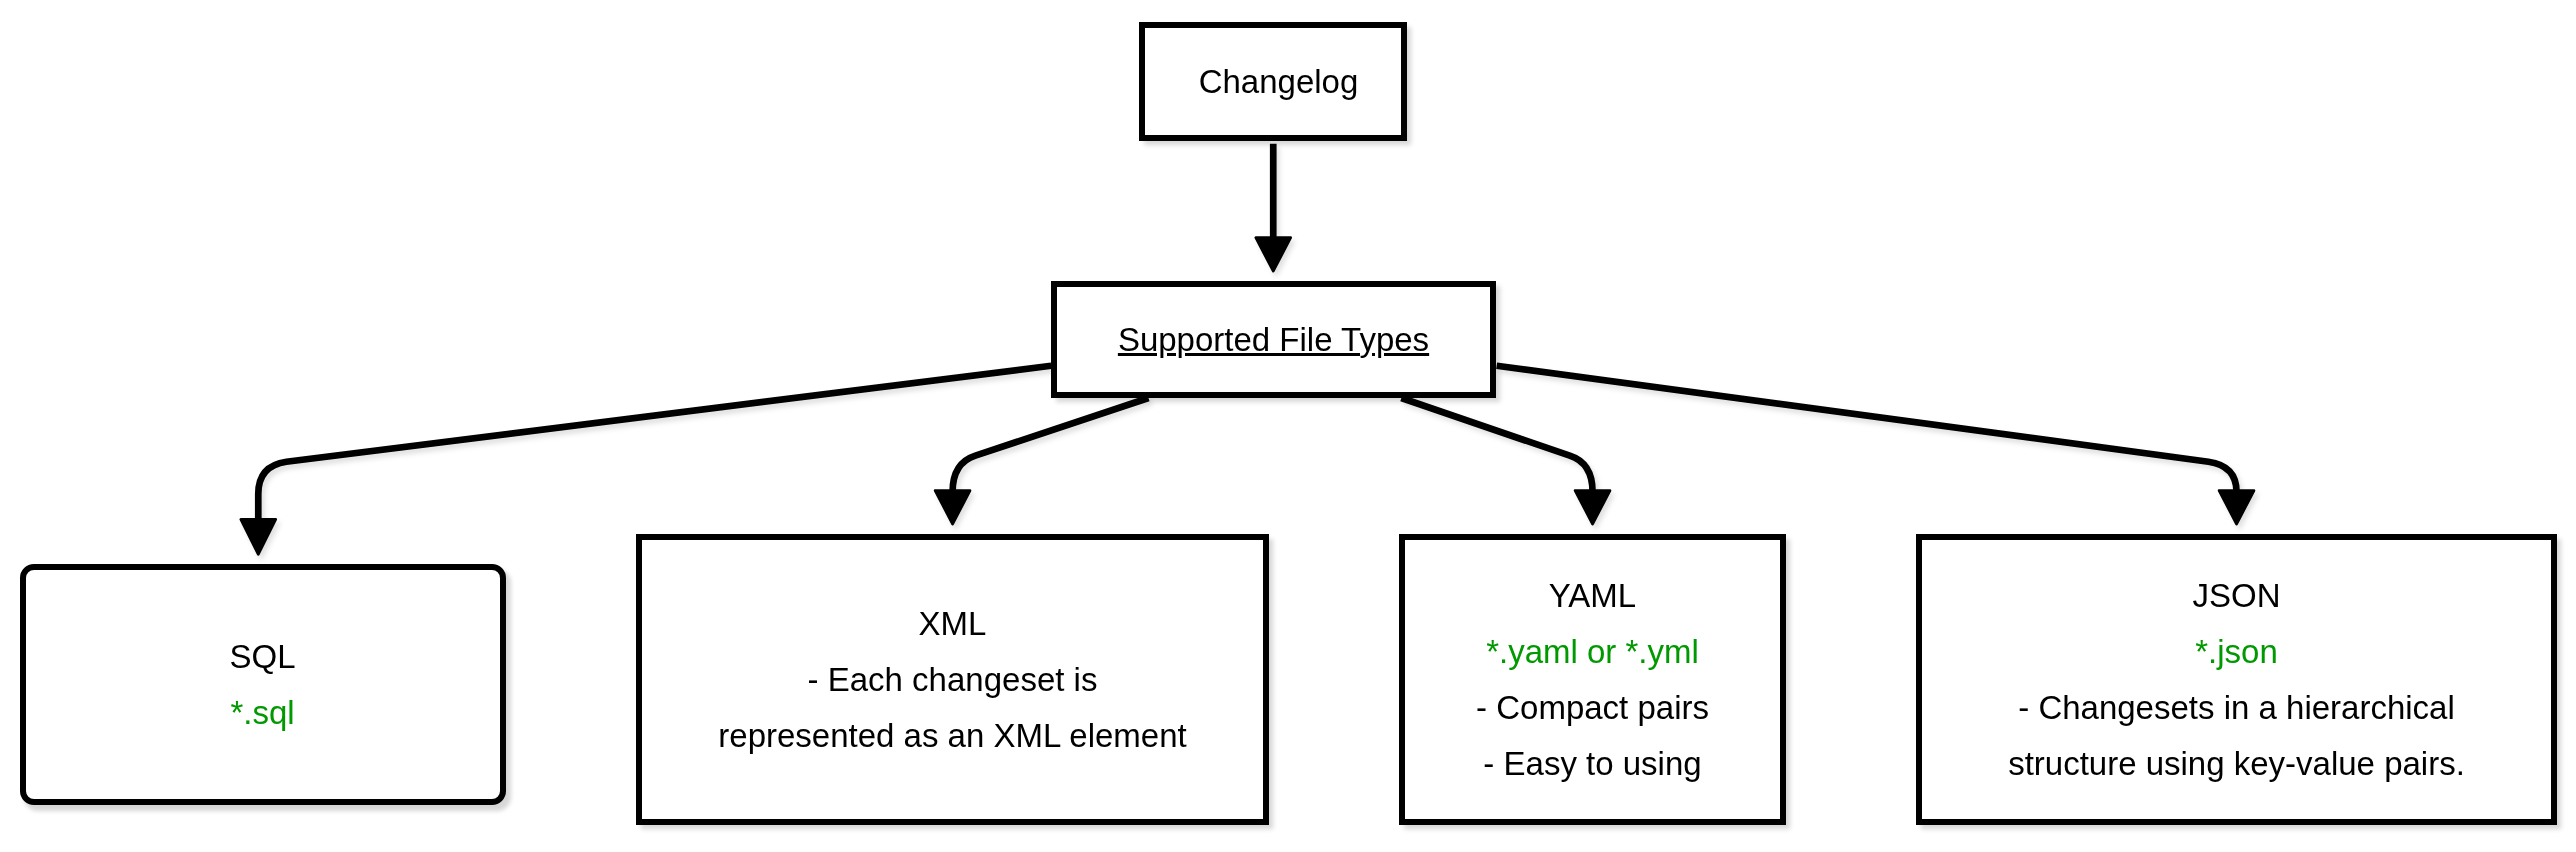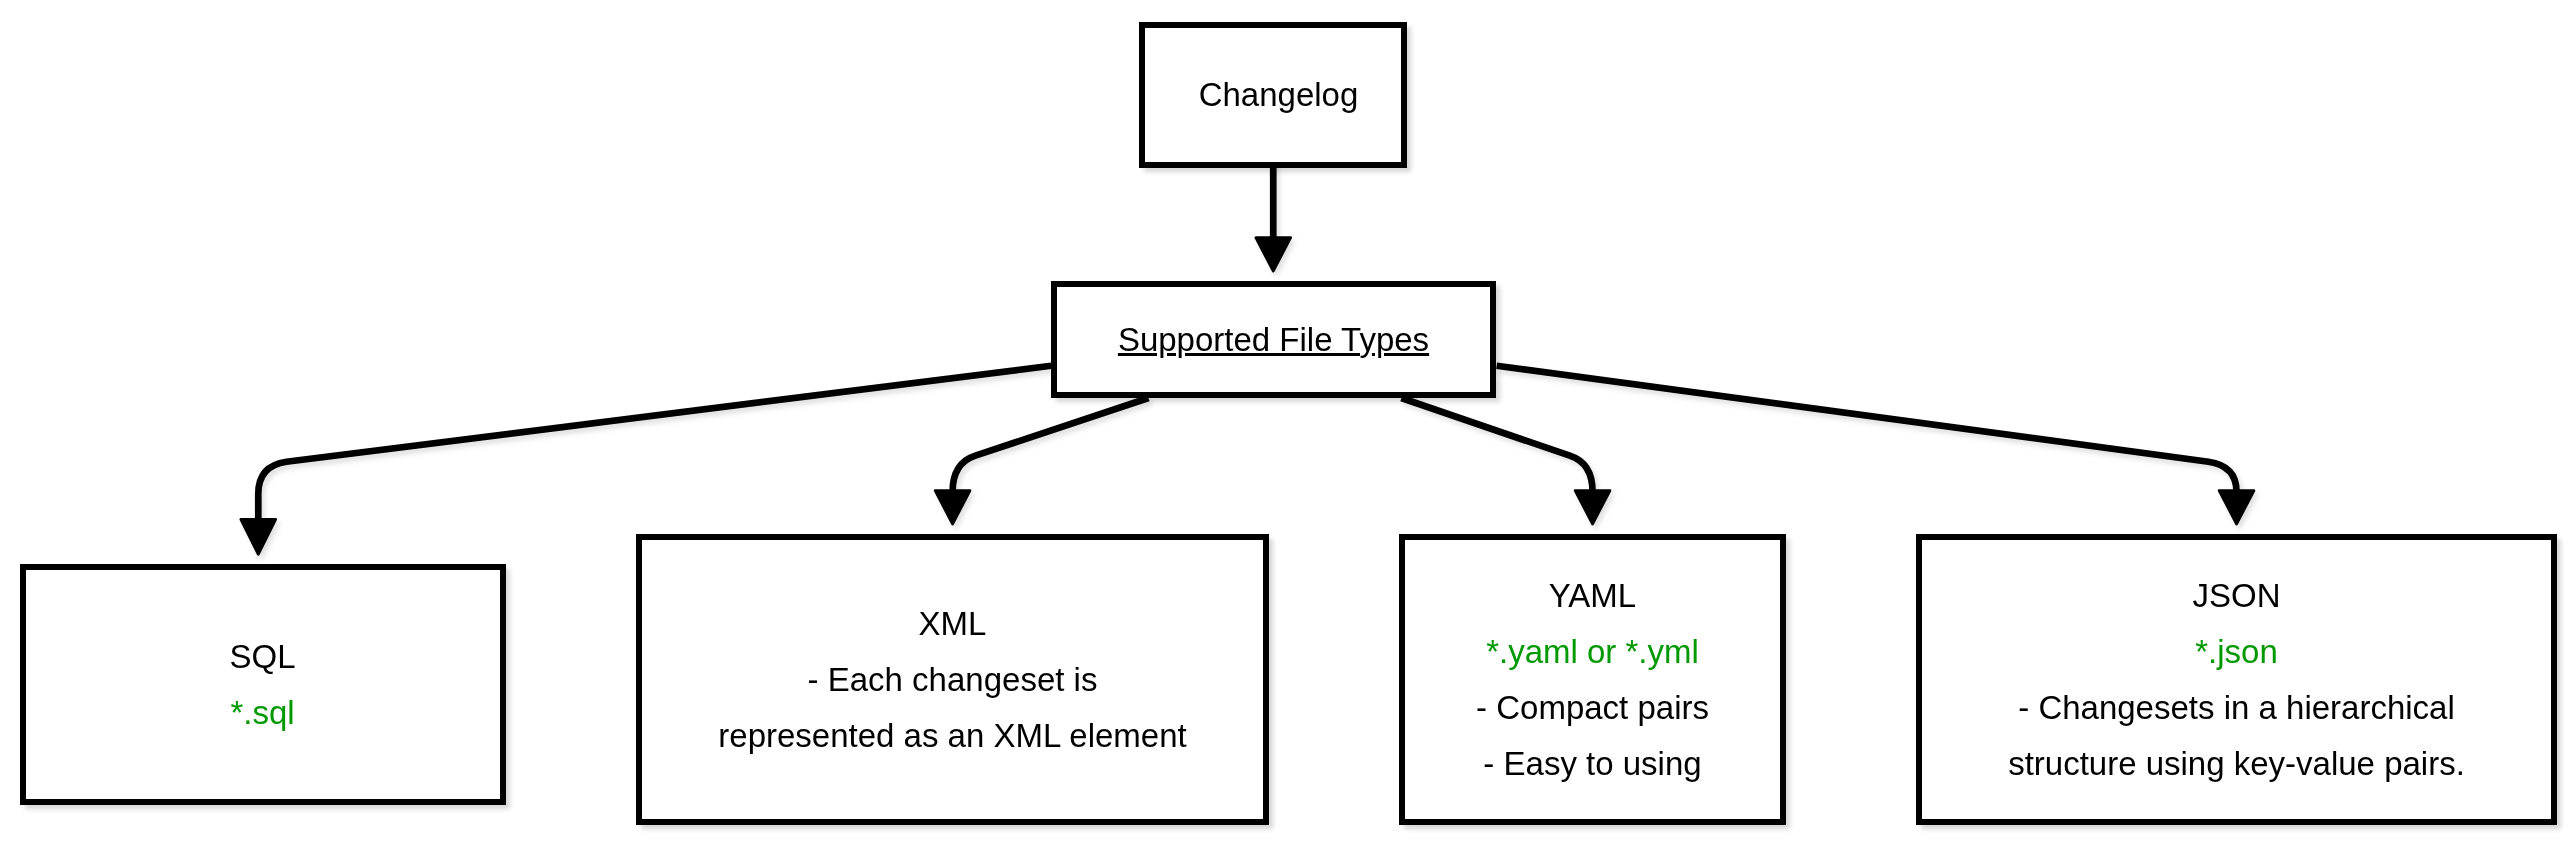--- a/index.html
+++ b/index.html
@@ -29,23 +29,23 @@
   .node div{width:100%;}
   .pattern{color:var(--pattern-color,#009900);}
   .wires{
     position:absolute;left:0;top:0;
     filter:drop-shadow(3.4px 4px 2.7px rgba(0,0,0,0.12));
   }
   .wire{fill:none;stroke:#000;stroke-width:10;stroke-linejoin:round;}
   .head{fill:#000;stroke:#000;stroke-width:4;stroke-linejoin:round;}
 
   
-  #node-changelog{left:1139px;top:22px;width:268px;height:146px;padding-left:11px;}
+  #node-changelog{left:1139px;top:22px;width:268px;height:119px;padding-left:11px;}
   #node-supported{left:1051px;top:281px;width:445px;height:117px;text-decoration:underline;}
-  #node-sql {left:19.5px;  top:564px;width:486px;height:241px;}
+  #node-sql {left:19.5px;  top:564px;width:486px;height:241px;border-radius:14px;}
   #node-xml {left:636px; top:534px;width:633px;height:291px;}
   #node-yaml{left:1399px;top:534px;width:387px;height:291px;text-align:center;}
   #node-json{left:1916px;top:534px;width:641px;height:291px;}
 </style>
 </head>
 <body>
 
 <div class="canvas">
 
   <svg class="wires" width="2576" height="853" viewBox="0 0 3840 1271">

